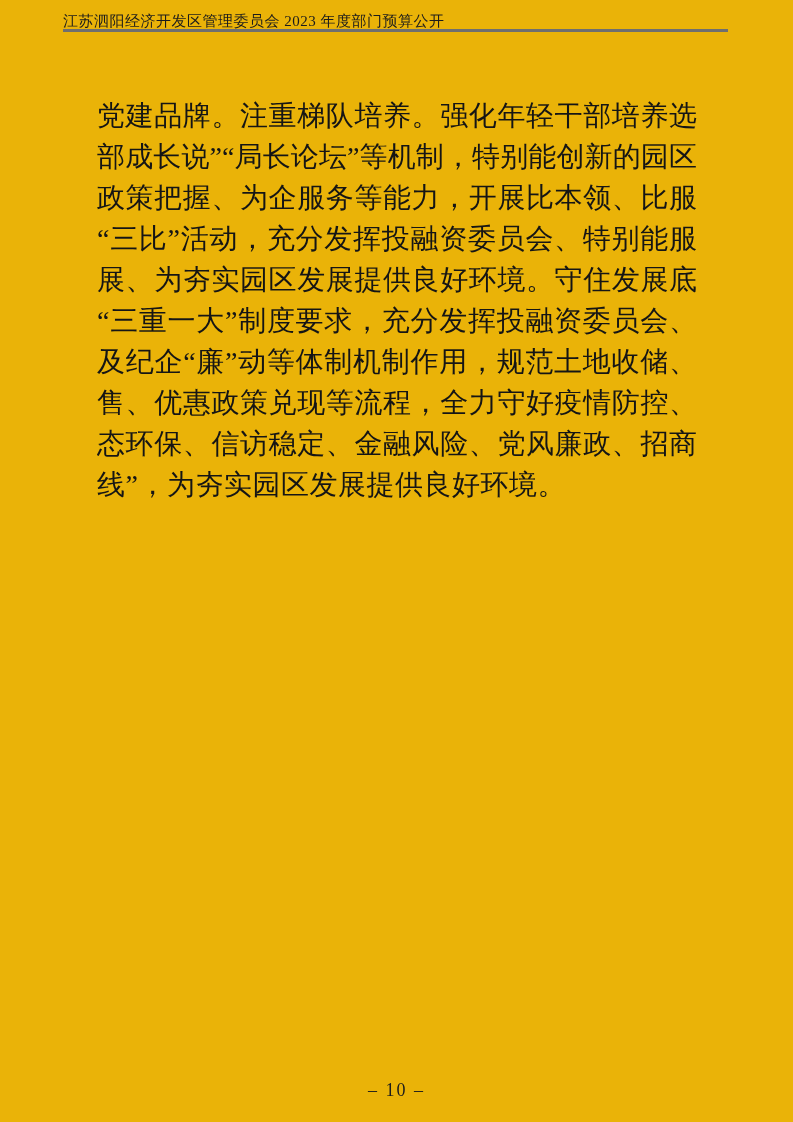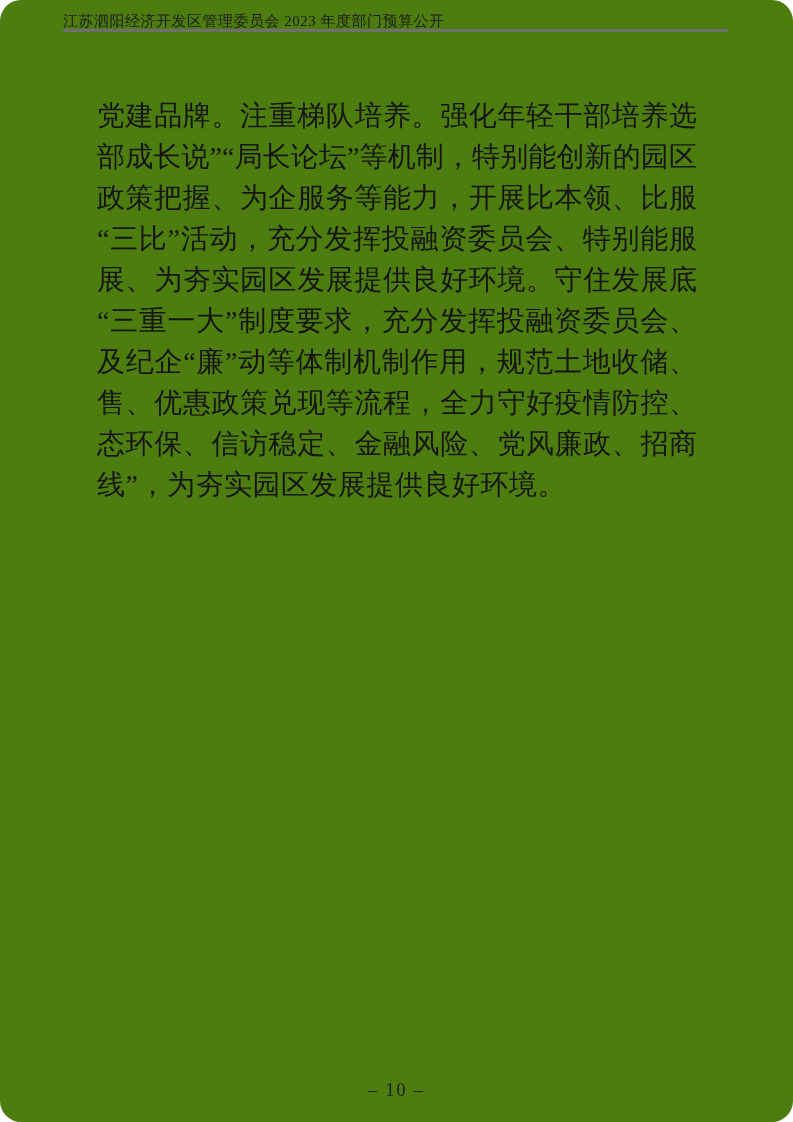--- a/index.html
+++ b/index.html
@@ -4,24 +4,23 @@
 <style>
   html, body {
     margin: 0;
     padding: 0;
     background: #ffffff;
   }
   .page {
     position: relative;
     width: 793px;
     height: 1122px;
-    background: #4d7c0f;
+    background: #eab308;
     overflow: hidden;
     font-family: "Liberation Serif", "DejaVu Serif", serif;
-    border-radius: 21px;
   }
   .header-title {
     position: absolute;
     left: 63px;
     top: 12px;
     font-size: 15px;
     letter-spacing: 0.5px;
     color: #1c1c1c;
     white-space: nowrap;
   }

